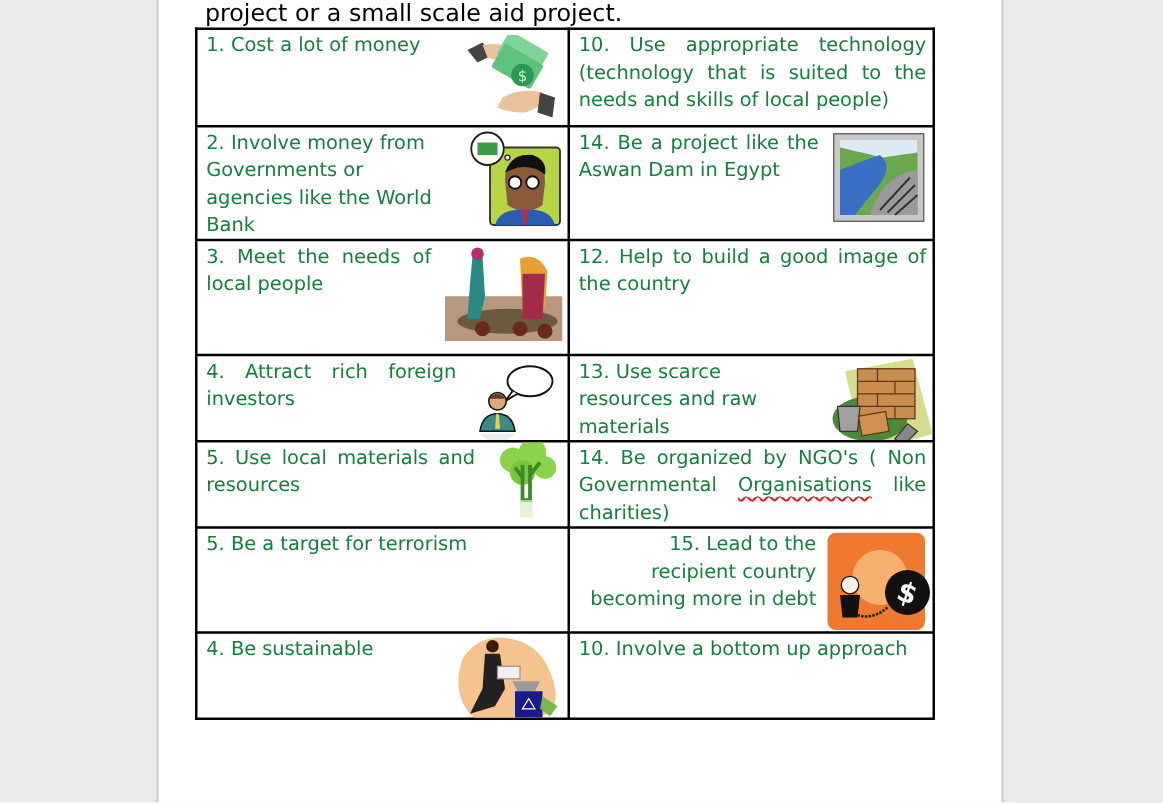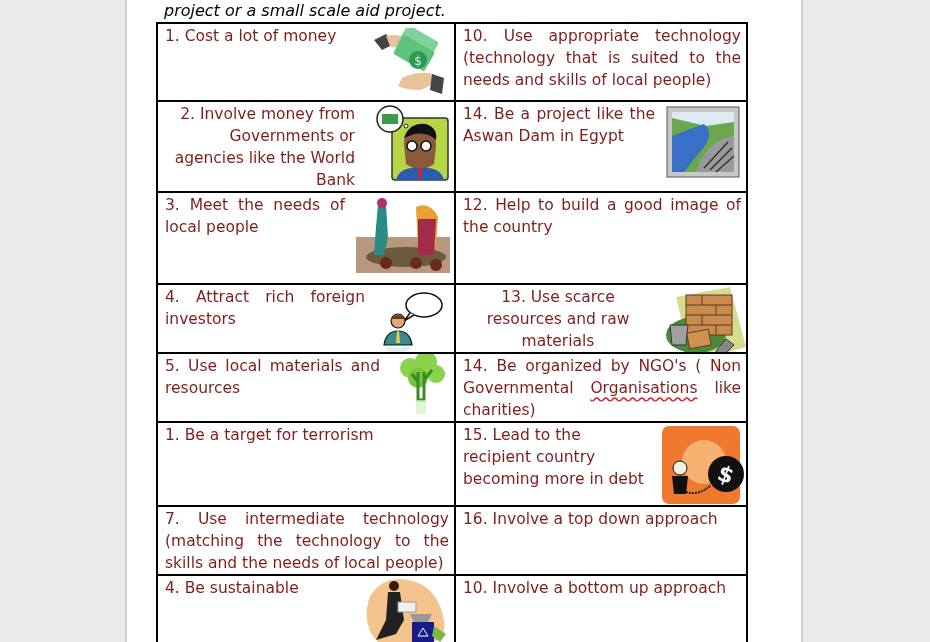--- a/index.html
+++ b/index.html
@@ -11,34 +11,33 @@
   }
   .page {
     position:absolute; left:125px; top:0; width:678px; height:642px;
     background:#ffffff;
     border-left:2px solid #d0d0d0;
     border-right:2px solid #d0d0d0;
     box-sizing:border-box;
   }
   .intro {
     position:absolute; left:164px; top:0px;
-    font-size:16px; line-height:22px; color:#000;
+    font-size:19px; line-height:22px; color:#000;
     white-space:nowrap;
-    font-style:italic;
   }
   table.grid {
     position:absolute; left:156px; top:22px;
     border-collapse:collapse; table-layout:fixed;
     width:590px;
   }
   table.grid td {
     border:2px solid #000;
     vertical-align:top;
     padding:1px 5px 0 7px;
-    font-size:15.5px; line-height:22px; color:#7f1d1d;
+    font-size:15.5px; line-height:22px; color:#15803d;
     position:relative;
     box-sizing:border-box;
     overflow:hidden;
   }
   .txt { display:block; text-align:justify; }
   .txt.last-justify { text-align-last:justify; }
   .clip {
     position:absolute; display:block;
   }
   .spell { text-decoration: underline wavy #d22; text-underline-offset:3px; }
@@ -71,21 +70,21 @@
         <path d="M60 46 L72 50 L70 66 L58 62 Z" fill="#444"></path>
       </svg>
     </td>
     <td>
       <span class="txt">10. Use appropriate technology (technology that is suited to the needs and skills of local people)</span>
     </td>
   </tr>
 
   <tr style="height:82px">
     <td>
-      <span class="txt" style="width:190px;text-align:right">2. Involve money from Governments or agencies like the World Bank</span>
+      <span class="txt" style="width:190px;text-align:left">2. Involve money from Governments or agencies like the World Bank</span>
       <svg class="clip" style="right:4px;top:2px" width="76" height="78" viewBox="0 0 76 78">
         <rect x="18" y="14" width="56" height="62" rx="3" fill="#b7d645" stroke="#333" stroke-width="1.5"></rect>
         <circle cx="16" cy="15" r="13" fill="#fff" stroke="#222" stroke-width="1.5"></circle>
         <rect x="8" y="10" width="16" height="10" fill="#3c9a4a"></rect>
         <circle cx="32" cy="22" r="2" fill="#fff" stroke="#222"></circle>
         <path d="M30 40 Q30 22 46 20 Q62 22 62 42 L60 60 Q46 70 32 60 Z" fill="#8a5a3a"></path>
         <path d="M30 34 Q36 18 52 20 Q64 24 62 36 Q54 28 40 30 Z" fill="#111"></path>
         <circle cx="38" cy="42" r="5" fill="#fff" stroke="#111" stroke-width="1.5"></circle>
         <circle cx="52" cy="42" r="5" fill="#fff" stroke="#111" stroke-width="1.5"></circle>
         <path d="M22 76 Q26 62 46 64 Q66 62 70 76 Z" fill="#2a5db0"></path>
@@ -132,21 +131,21 @@
         <ellipse cx="42" cy="14" rx="18" ry="12" fill="#fff" stroke="#111" stroke-width="1.5"></ellipse>
         <path d="M28 22 L22 30 L32 24" fill="#fff" stroke="#111" stroke-width="1.5"></path>
         <circle cx="16" cy="30" r="7" fill="#e0a878" stroke="#111" stroke-width="1.2"></circle>
         <path d="M9 28 Q16 20 23 28" fill="#6a3a1a"></path>
         <path d="M2 54 Q4 40 16 40 Q28 40 30 54 Z" fill="#3a8a8a" stroke="#111" stroke-width="1.2"></path>
         <path d="M15 40 L17 40 L18 52 L14 52 Z" fill="#e8d040"></path>
         <path d="M2 56 Q16 70 30 56" fill="#e4eef0"></path>
       </svg>
     </td>
     <td>
-      <span class="txt" style="width:190px;text-align:center">13. Use scarce resources and raw materials</span>
+      <span class="txt" style="width:190px;text-align:left">13. Use scarce resources and raw materials</span>
       <svg class="clip" style="right:0px;top:2px" width="90" height="78" viewBox="0 0 90 78">
         <path d="M20 10 L74 0 L90 60 L36 76 Z" fill="#d6dc8e"></path>
         <ellipse cx="40" cy="48" rx="30" ry="18" fill="#4a8a3a"></ellipse>
         <rect x="30" y="8" width="46" height="40" fill="#c98c4e" stroke="#5a3a1a"></rect>
         <path d="M30 18 H76 M30 28 H76 M30 38 H76 M46 8 V18 M60 18 V28 M46 28 V38 M60 38 V48" stroke="#5a3a1a"></path>
         <path d="M14 38 L32 38 L30 58 L16 58 Z" fill="#a0a0a0" stroke="#333"></path>
         <rect x="32" y="44" width="22" height="16" fill="#d09050" stroke="#5a3a1a" transform="rotate(-10 43 52)"></rect>
         <path d="M60 64 L70 52 L78 58 L66 70 Z" fill="#888" stroke="#333"></path>
       </svg>
     </td>
@@ -166,44 +165,36 @@
     </td>
     <td>
       <span class="txt last-justify" style="text-align-last:auto">
         <span>14. Be organized by NGO's ( Non Governmental </span><span class="spell">Organisations</span><span> like charities)</span>
       </span>
     </td>
   </tr>
 
   <tr style="height:84px">
     <td>
-      <span class="txt">1. Be a target for terrorism</span>
-    </td>
-    <td>
-      <span class="txt" style="width:190px;text-align:left">15. Lead to the recipient country becoming more in debt</span>
+      <span class="txt">5. Be a target for terrorism</span>
+    </td>
+    <td>
+      <span class="txt" style="width:190px;text-align:right">15. Lead to the recipient country becoming more in debt</span>
       <svg class="clip" style="right:2px;top:3px" width="84" height="78" viewBox="0 0 84 78">
         <rect x="2" y="0" width="78" height="78" rx="7" fill="#ef7a2f"></rect>
         <circle cx="44" cy="36" r="22" fill="#f6b070"></circle>
         <circle cx="66" cy="48" r="18" fill="#111"></circle>
         <text x="66" y="56" font-size="22" font-weight="bold" text-anchor="middle" fill="#fff" font-family="DejaVu Sans, sans-serif" transform="rotate(20 66 48)">$</text>
         <circle cx="20" cy="42" r="7" fill="#f4f0e8" stroke="#111"></circle>
         <path d="M12 50 L28 50 L26 68 L14 68 Z" fill="#111"></path>
         <path d="M26 66 Q38 70 50 60" stroke="#222" stroke-width="2" fill="none" stroke-dasharray="2 1"></path>
       </svg>
     </td>
   </tr>
 
-  <tr style="height:67px">
-    <td>
-      <span class="txt last-justify" style="text-align-last:left">7. Use intermediate technology (matching the technology to the skills and the needs of local people)</span>
-    </td>
-    <td>
-      <span class="txt">16. Involve a top down approach</span>
-    </td>
-  </tr>
 
   <tr style="height:69px">
     <td>
       <span class="txt">4. Be sustainable</span>
       <svg class="clip" style="right:4px;top:0px" width="94" height="68" viewBox="0 0 94 68">
         <path d="M14 20 Q30 -4 60 6 Q82 14 88 44 Q92 66 66 68 L24 68 Q4 50 14 20 Z" fill="#f4c38e"></path>
         <circle cx="38" cy="10" r="5" fill="#3a1a0a"></circle>
         <path d="M32 16 L44 16 L48 44 L40 58 L20 64 L30 44 Z" fill="#222"></path>
         <rect x="42" y="26" width="18" height="10" fill="#f0f0f0" stroke="#999"></rect>
         <path d="M54 38 L76 38 L72 46 L58 46 Z" fill="#999"></path>

